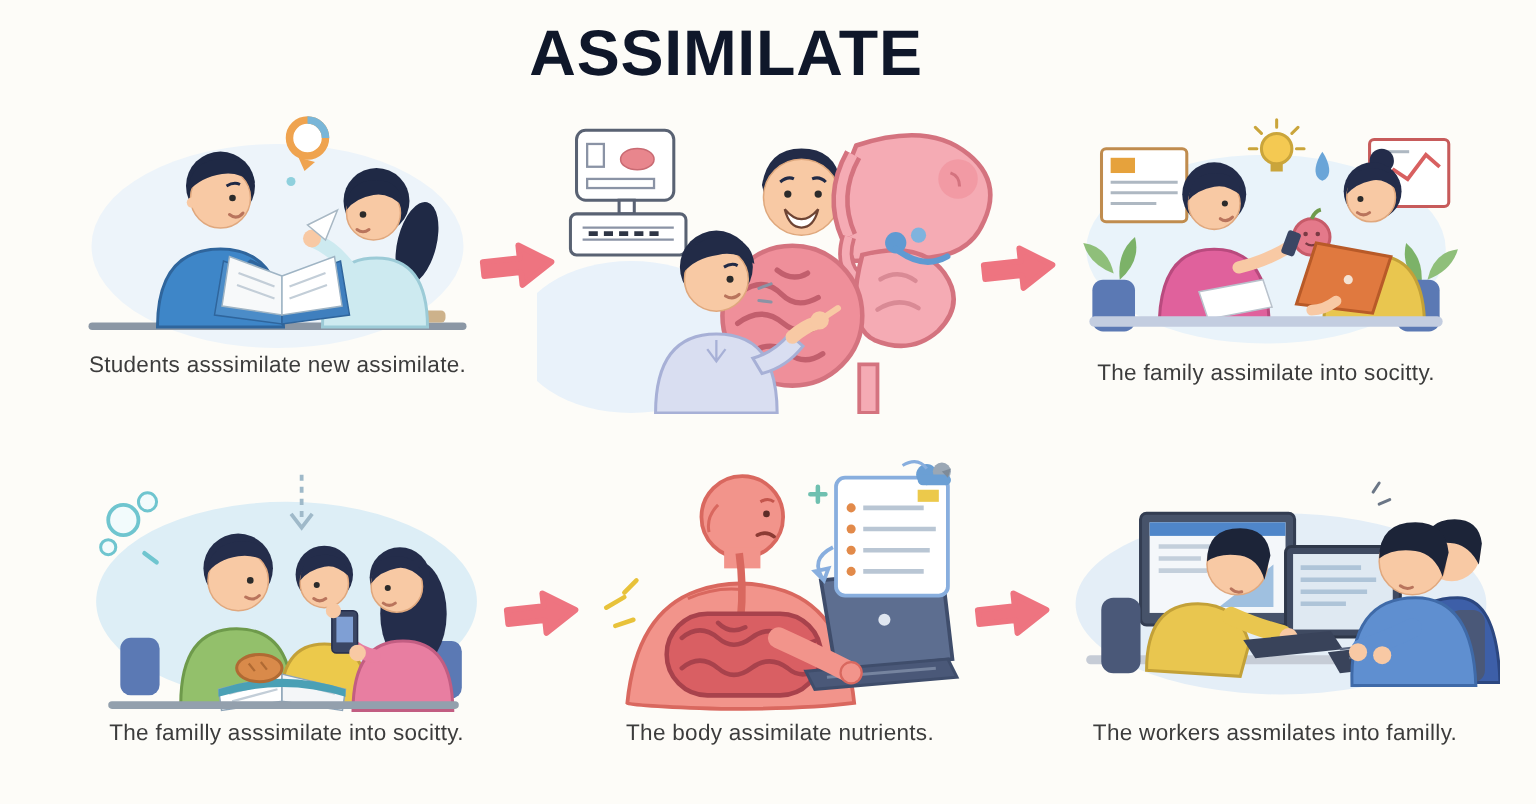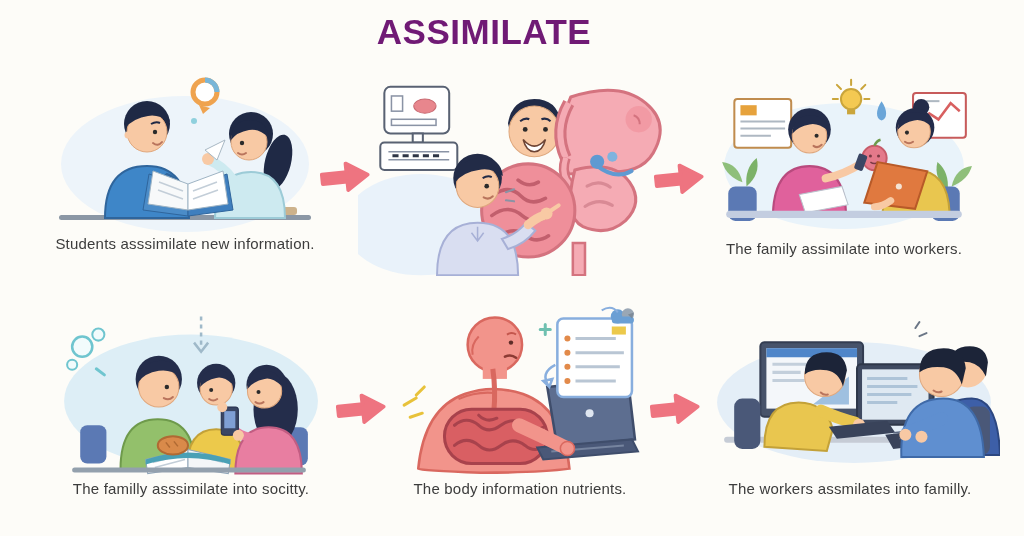--- a/index.html
+++ b/index.html
@@ -4,21 +4,21 @@
 <style>
   html,body{margin:0;padding:0;}
   body{
     width:1024px;height:536px;position:relative;overflow:hidden;
     background:#fdfcf8;
     font-family:"Liberation Sans",sans-serif;
   }
   .stage{position:absolute;inset:0;}
   .title{
     position:absolute;top:12px;left:484px;transform:translateX(-50%);
-    font-size:35px;font-weight:bold;letter-spacing:.5px;color:#701a75;white-space:nowrap;
+    font-size:43px;font-weight:bold;letter-spacing:.5px;color:#0f172a;white-space:nowrap;
   }
   .panel{position:absolute;}
   .panel svg{display:block;width:100%;height:100%;}
   .caption{
     position:absolute;text-align:center;color:#3c3c3c;
     font-size:15px;line-height:1.25;letter-spacing:.2px;
   }
   .arrow{position:absolute;width:54px;height:38px;transform:rotate(-6deg);}
   .arrow svg{display:block;width:100%;height:100%;}
 </style>
@@ -71,21 +71,21 @@
       <g>
         <polygon points="133,126 94,112 88,148 133,154" fill="#4b8cc8" stroke="#2f659c"></polygon>
         <polygon points="133,126 172,112 178,148 133,154" fill="#3f7fbe" stroke="#2f659c"></polygon>
         <polygon points="133,122 98,109 93,142 133,148" fill="#f7f9fa" stroke="#9fb4c4"></polygon>
         <polygon points="133,122 168,109 173,142 133,148" fill="#ffffff" stroke="#9fb4c4"></polygon>
         <path d="M104 120 l24 9 M103 128 l25 9" stroke="#c3ced8" stroke-width="1.5" fill="none"></path>
         <path d="M162 120 l-24 9 M163 128 l-25 9" stroke="#c3ced8" stroke-width="1.5" fill="none"></path>
       </g>
     </svg>
   </div>
-  <div class="caption" style="left:55px;top:235px;width:260px">Students asssimilate new information.</div>
+  <div class="caption" style="left:55px;top:235px;width:260px">Students asssimilate new assimilate.</div>
 
   <div class="arrow" style="left:318px;top:158px">
     <svg viewBox="0 0 56 40">
         <polygon points="4,15 30,15 30,6 52,20 30,34 30,25 4,25" stroke-linejoin="round" stroke-width="4" stroke="#ee7480" fill="#ee7480"></polygon>
       </svg>
   </div>
 
   <div class="panel" style="left:358px;top:72px;width:304px;height:204px">
     <svg viewBox="0 0 300 200">
       <ellipse cx="62" cy="150" rx="76" ry="50" fill="#e9f2fa"></ellipse>
@@ -215,21 +215,21 @@
         <circle cx="192" cy="55" r="2" fill="#2b2b2b"></circle>
         <path d="M190 64 q4 3 8 0" stroke="#b9745c" stroke-width="2" fill="none" stroke-linecap="round"></path>
         <path d="M168 134 q2 -42 33 -42 q31 0 33 42 z" fill="#e9c64f" stroke="#c3a138" stroke-width="2"></path>
         <path d="M150 124 L163 84 L212 93 L200 130 z" fill="#e0793f" stroke="#b85a28" stroke-width="2"></path>
         <circle cx="184" cy="108" r="3" fill="#f4e3d4"></circle>
         <path d="M176 122 q-8 6 -16 6" stroke="#f8c9a4" stroke-width="7" fill="none" stroke-linecap="round"></path>
       </g>
       <rect x="14" y="132" width="232" height="7" rx="3.5" fill="#c3cde0"></rect>
     </svg>
   </div>
-  <div class="caption" style="left:717px;top:240px;width:254px">The family assimilate into workers.</div>
+  <div class="caption" style="left:717px;top:240px;width:254px">The family assimilate into socitty.</div>
 
   <div class="panel" style="left:52px;top:308px;width:272px;height:168px">
     <svg viewBox="0 0 270 166">
       <ellipse cx="138" cy="92" rx="126" ry="66" fill="#ddeef6"></ellipse>
 
       <g>
         <circle cx="30" cy="38" r="10" fill="#f2fbfc" stroke="#6fc5cf" stroke-width="2.5"></circle>
         <circle cx="46" cy="26" r="6" fill="#f2fbfc" stroke="#6fc5cf" stroke-width="2"></circle>
         <circle cx="20" cy="56" r="5" fill="#f2fbfc" stroke="#6fc5cf" stroke-width="2"></circle>
         <path d="M44 60 l8 6" stroke="#6fc5cf" stroke-width="3" stroke-linecap="round"></path>
@@ -347,21 +347,21 @@
         <circle cx="228" cy="10" r="7" fill="#6b9fd4"></circle>
         <circle cx="238" cy="8" r="6" fill="#9aa7b5"></circle>
         <rect x="222" y="10" width="22" height="7" rx="3.5" fill="#6b9fd4"></rect>
         <path d="M238 8 l6 -2 l-2 6 z" fill="#7e8b99"></path>
       </g>
       <path d="M156 18 v10 M151 23 h10" stroke="#6fc0b0" stroke-width="3" stroke-linecap="round"></path>
       <path d="M166 58 q-16 8 -6 22 M160 80 l-6 -6 l9 -2 z" stroke="#88aede" stroke-width="2.5" fill="none"></path>
       <path d="M212 4 q10 -6 16 2" stroke="#88aede" stroke-width="2" fill="none"></path>
     </svg>
   </div>
-  <div class="caption" style="left:390px;top:480px;width:260px;white-space:nowrap">The body information nutrients.</div>
+  <div class="caption" style="left:390px;top:480px;width:260px;white-space:nowrap">The body assimilate nutrients.</div>
 
   <div class="arrow" style="left:648px;top:390px">
     <svg viewBox="0 0 56 40">
         <polygon points="4,15 30,15 30,6 52,20 30,34 30,25 4,25" stroke-linejoin="round" stroke-width="4" stroke="#ee7480" fill="#ee7480"></polygon>
       </svg>
   </div>
 
   <div class="panel" style="left:708px;top:312px;width:292px;height:160px">
     <svg viewBox="0 0 290 155">
       <ellipse cx="145" cy="88" rx="136" ry="60" fill="#e4eef7"></ellipse>

